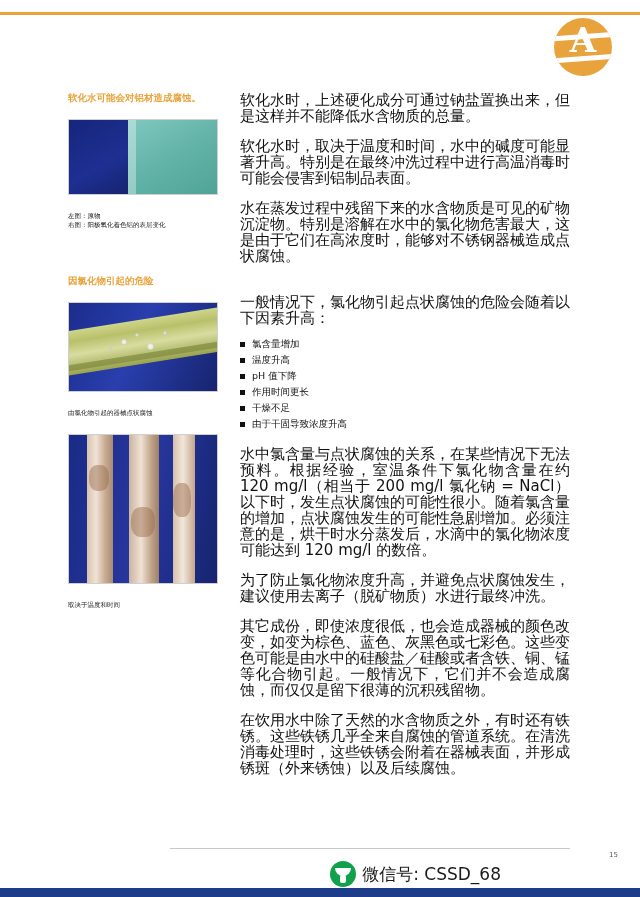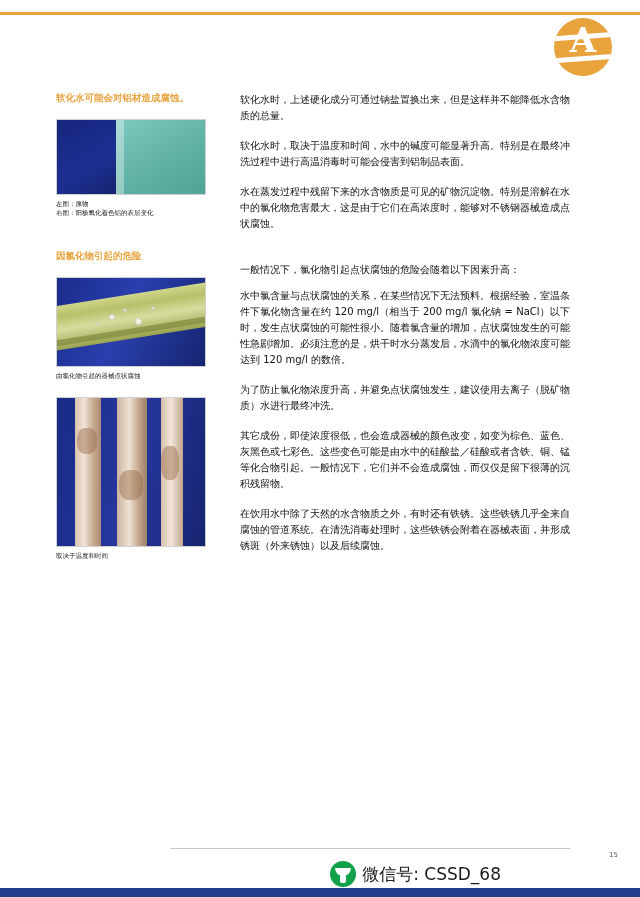--- a/index.html
+++ b/index.html
@@ -63,41 +63,41 @@
     text-align: center;
     font-size: 34px;
     font-weight: bold;
     color: #ffffff;
     font-family: "DejaVu Serif", "Liberation Serif", serif;
   }
 
   
   .col-left {
     position: absolute;
-    left: 56px; top: 90px;
+    left: 68px; top: 90px;
     width: 150px;
   }
   .col-right {
     position: absolute;
     left: 240px; top: 92px;
     width: 330px;
   }
 
   .head-orange {
     color: #e8a33d;
     font-size: 9.5px;
     line-height: 15px;
     font-weight: bold;
     margin-bottom: 8px;
   }
   .caption {
     font-size: 6.5px;
     color: #222;
     line-height: 9px;
-    margin-top: 5px;
+    margin-top: 17px;
   }
 
   
   .fig1 {
     width: 148px; height: 74px;
     border: 1px solid #cfcfcf;
     position: relative;
     overflow: hidden;
     background: #1b2a86;
     margin-top: 14px;
@@ -178,21 +178,21 @@
   .fig3 .blade.b3 { left: 104px; width: 22px;
     background: linear-gradient(90deg,#d6bfa9 0%, #f2e7db 45%, #c3a58b 100%); }
   .fig3 .stain {
     position: absolute;
     background: rgba(150,105,70,0.45);
     border-radius: 40%;
   }
 
   
   .para {
-    font-size: 10px;
+    font-size: 15px;
     line-height: 16px;
     color: #111;
     margin: 0 0 14px 0;
     text-align: justify;
   }
   .para.tight { margin-bottom: 10px; }
   .bullets {
     margin: 0 0 14px 0;
     padding: 0;
     list-style: none;
@@ -304,21 +304,21 @@
     <div class="head-orange">软化水可能会对铝材造成腐蚀。</div>
 
     <div class="fig1">
       <div class="lo"></div>
       <div class="hi"></div>
       <div class="gloss"></div>
     </div>
     <div class="caption" style="white-space:pre-line">左图：原物
 右图：阳极氧化着色铝的表层变化</div>
 
-    <div class="head-orange" style="margin-top:30px;">因氯化物引起的危险</div>
+    <div class="head-orange" style="margin-top:43px;">因氯化物引起的危险</div>
 
     <div class="fig2">
       <div class="bluebg"></div>
       <div class="strip"></div>
       <div class="edge"></div>
       <div class="pit" style="left:52px;top:36px;width:6px;height:6px;"></div>
       <div class="pit" style="left:66px;top:30px;width:4px;height:4px;"></div>
       <div class="pit" style="left:78px;top:40px;width:7px;height:7px;"></div>
       <div class="pit" style="left:94px;top:28px;width:4px;height:4px;"></div>
       <div class="pit" style="left:40px;top:44px;width:3px;height:3px;"></div>
@@ -337,20 +337,28 @@
     <div class="caption">取决于温度和时间</div>
   </div>
 
   <div class="col-right">
     <p class="para">软化水时，上述硬化成分可通过钠盐置换出来，但是这样并不能降低水含物质的总量。</p>
     <p class="para">软化水时，取决于温度和时间，水中的碱度可能显著升高。特别是在最终冲洗过程中进行高温消毒时可能会侵害到铝制品表面。</p>
     <p class="para" style="margin-bottom:30px;">水在蒸发过程中残留下来的水含物质是可见的矿物沉淀物。特别是溶解在水中的氯化物危害最大，这是由于它们在高浓度时，能够对不锈钢器械造成点状腐蚀。</p>
 
     <p class="para tight">一般情况下，氯化物引起点状腐蚀的危险会随着以下因素升高：</p>
 
+    <ul class="bullets">
+      <li>氯含量增加</li>
+      <li>温度升高</li>
+      <li>pH 值下降</li>
+      <li>作用时间更长</li>
+      <li>干燥不足</li>
+      <li>由于干固导致浓度升高</li>
+    </ul>
 
     <p class="para">
       <span>水中氯含量与点状腐蚀的关系，在某些情况下无法预料。根据经验，室温条件下氯化物含量在约 </span><b>120 mg/l</b><span>（相当于 </span><b>200 mg/l</b><span> 氯化钠 = NaCl）以下时，发生点状腐蚀的可能性很小。随着氯含量的增加，点状腐蚀发生的可能性急剧增加。必须注意的是，烘干时水分蒸发后，水滴中的氯化物浓度可能达到 </span><b>120 mg/l</b><span> 的数倍。</span>
     </p>
 
     <p class="para">为了防止氯化物浓度升高，并避免点状腐蚀发生，建议使用去离子（脱矿物质）水进行最终冲洗。</p>
     <p class="para">其它成份，即使浓度很低，也会造成器械的颜色改变，如变为棕色、蓝色、灰黑色或七彩色。这些变色可能是由水中的硅酸盐／硅酸或者含铁、铜、锰等化合物引起。一般情况下，它们并不会造成腐蚀，而仅仅是留下很薄的沉积残留物。</p>
     <p class="para">在饮用水中除了天然的水含物质之外，有时还有铁锈。这些铁锈几乎全来自腐蚀的管道系统。在清洗消毒处理时，这些铁锈会附着在器械表面，并形成锈斑（外来锈蚀）以及后续腐蚀。</p>
   </div>
 

